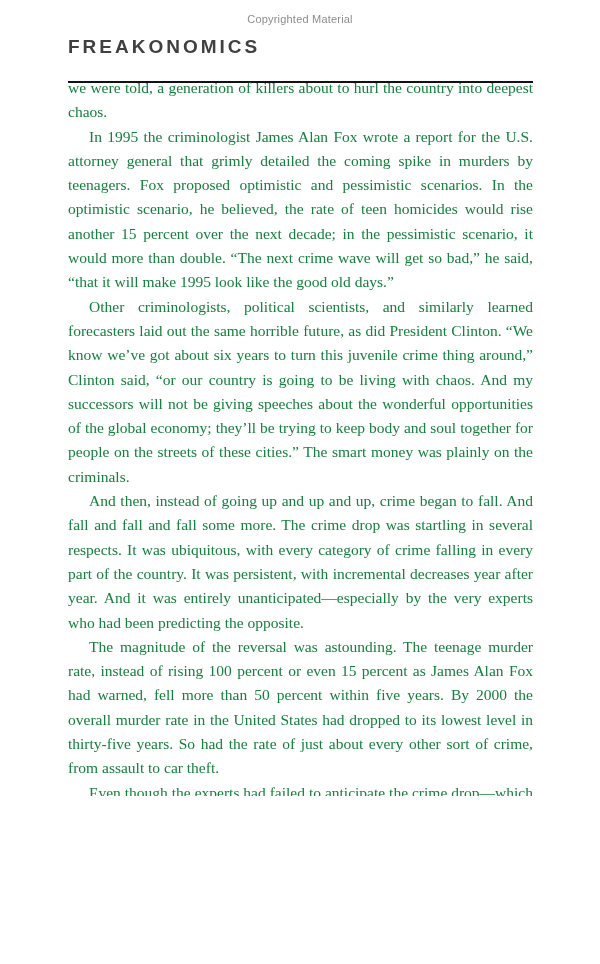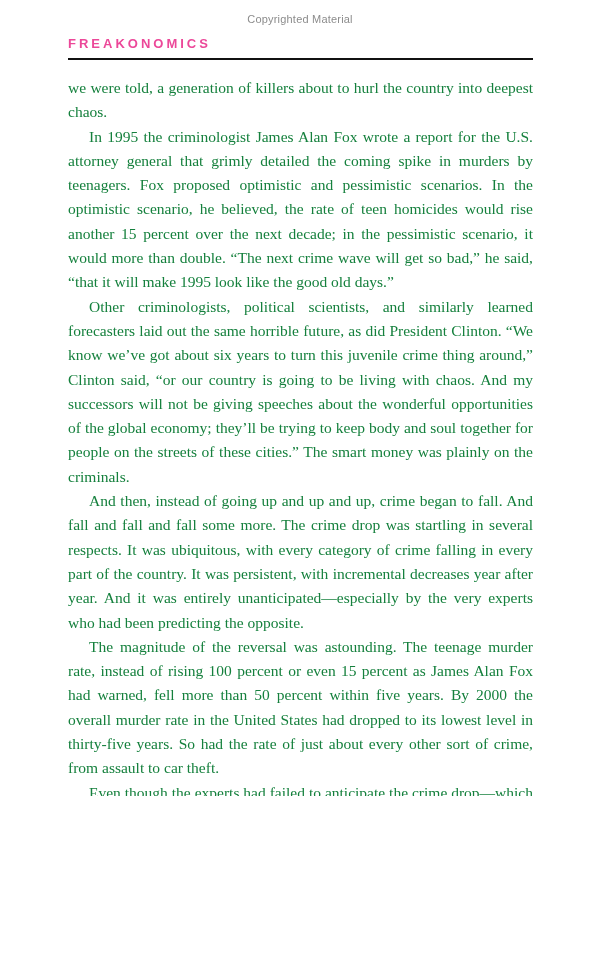--- a/index.html
+++ b/index.html
@@ -27,25 +27,25 @@
     letter-spacing: 0.2px;
   }
   .copyright.top { top: 13px; }
   .copyright.bottom { top: 929px; }
   .running-header {
     position: absolute;
     top: 36px;
     left: 68px;
     right: 67px;
     font-family: "Liberation Sans", sans-serif;
-    font-size: 13px;
+    font-size: 19px;
     font-weight: 700;
     letter-spacing: 3px;
-    color: #ec4899;
-    padding-bottom: 7px;
+    color: #404040;
+    padding-bottom: 23px;
     border-bottom: 2px solid #111111;
   }
   .page-body {
     position: absolute;
     top: 76px;
     left: 68px;
     right: 67px;
   }
   .page-body p.para {
     margin: 0;

